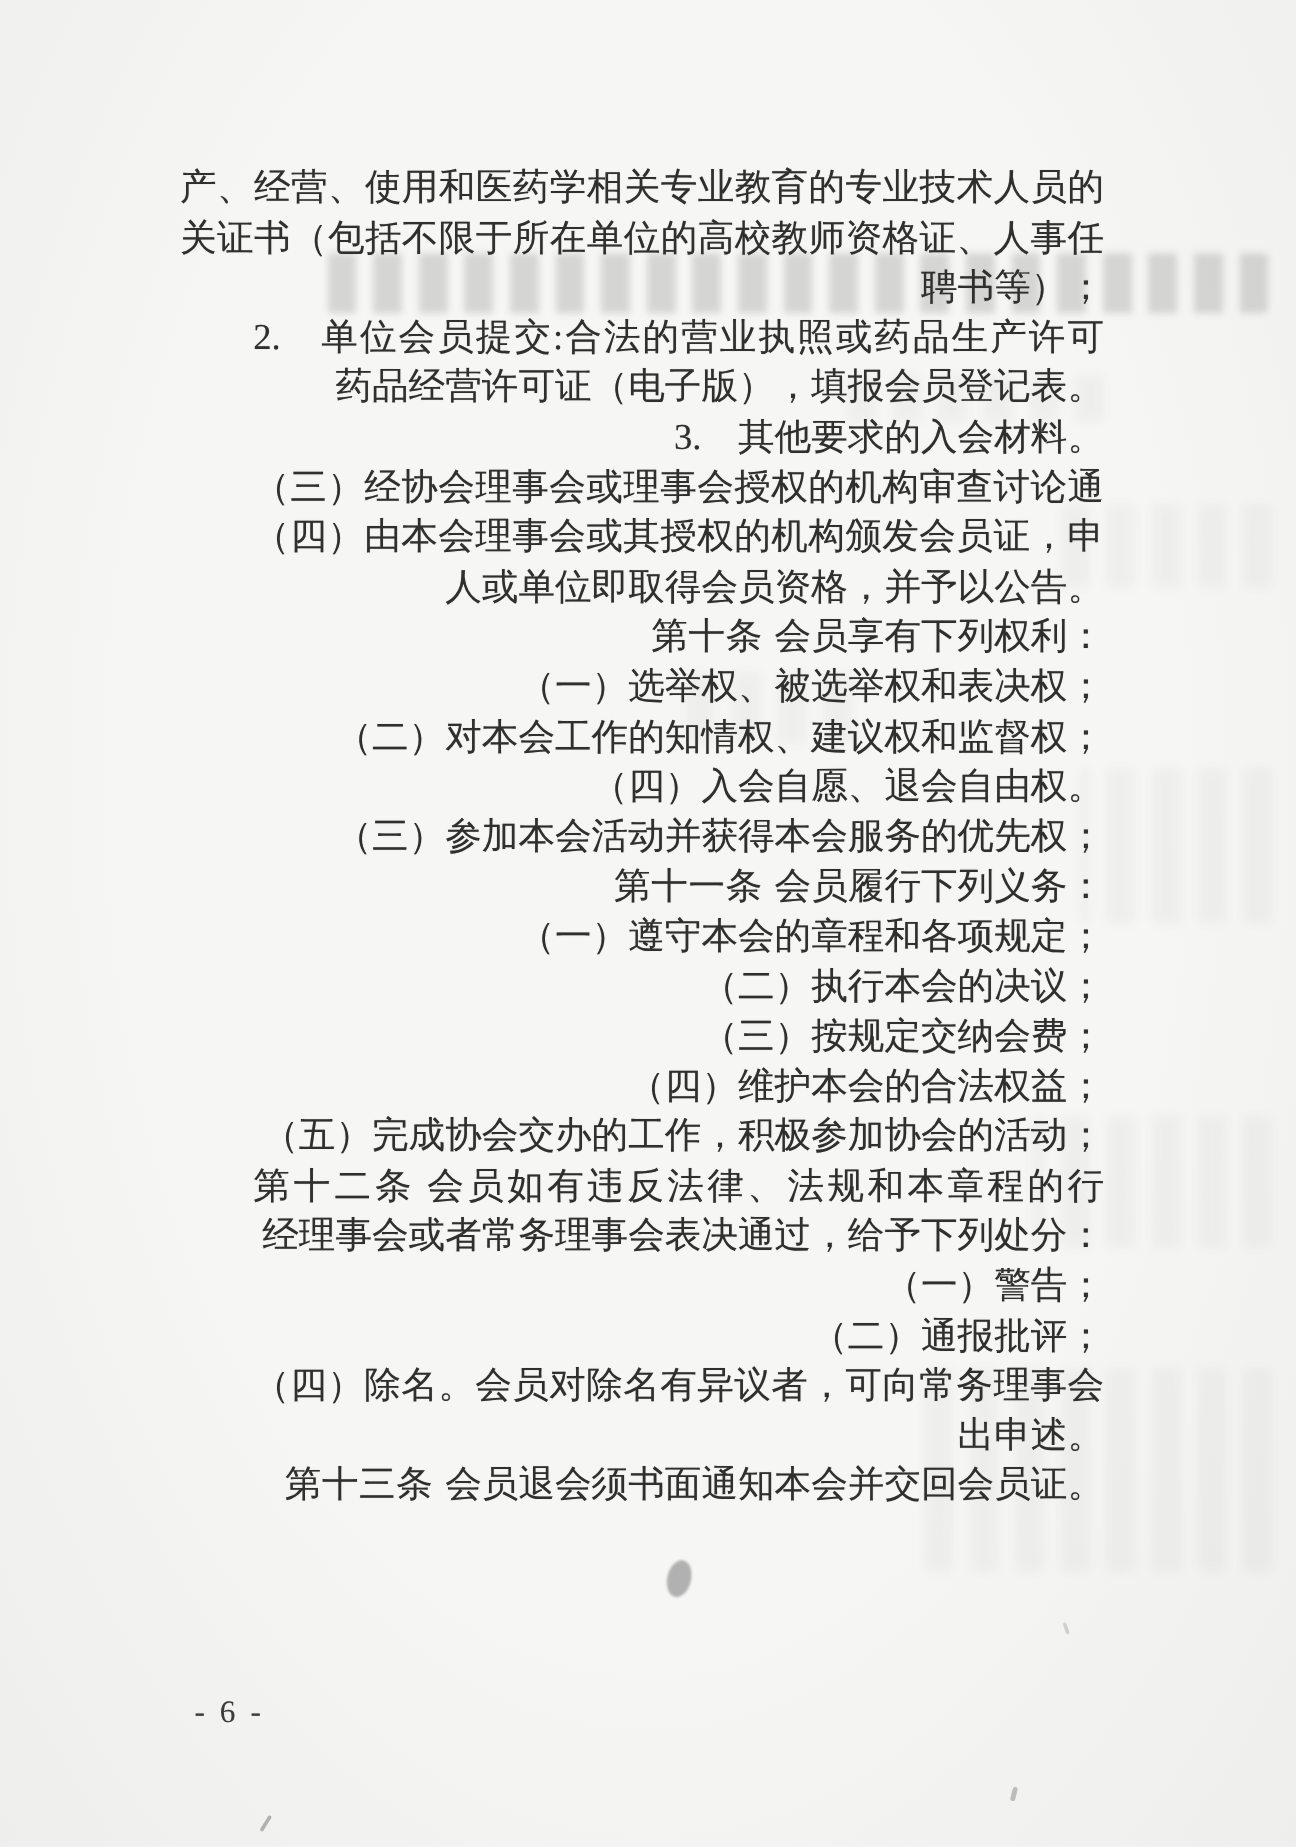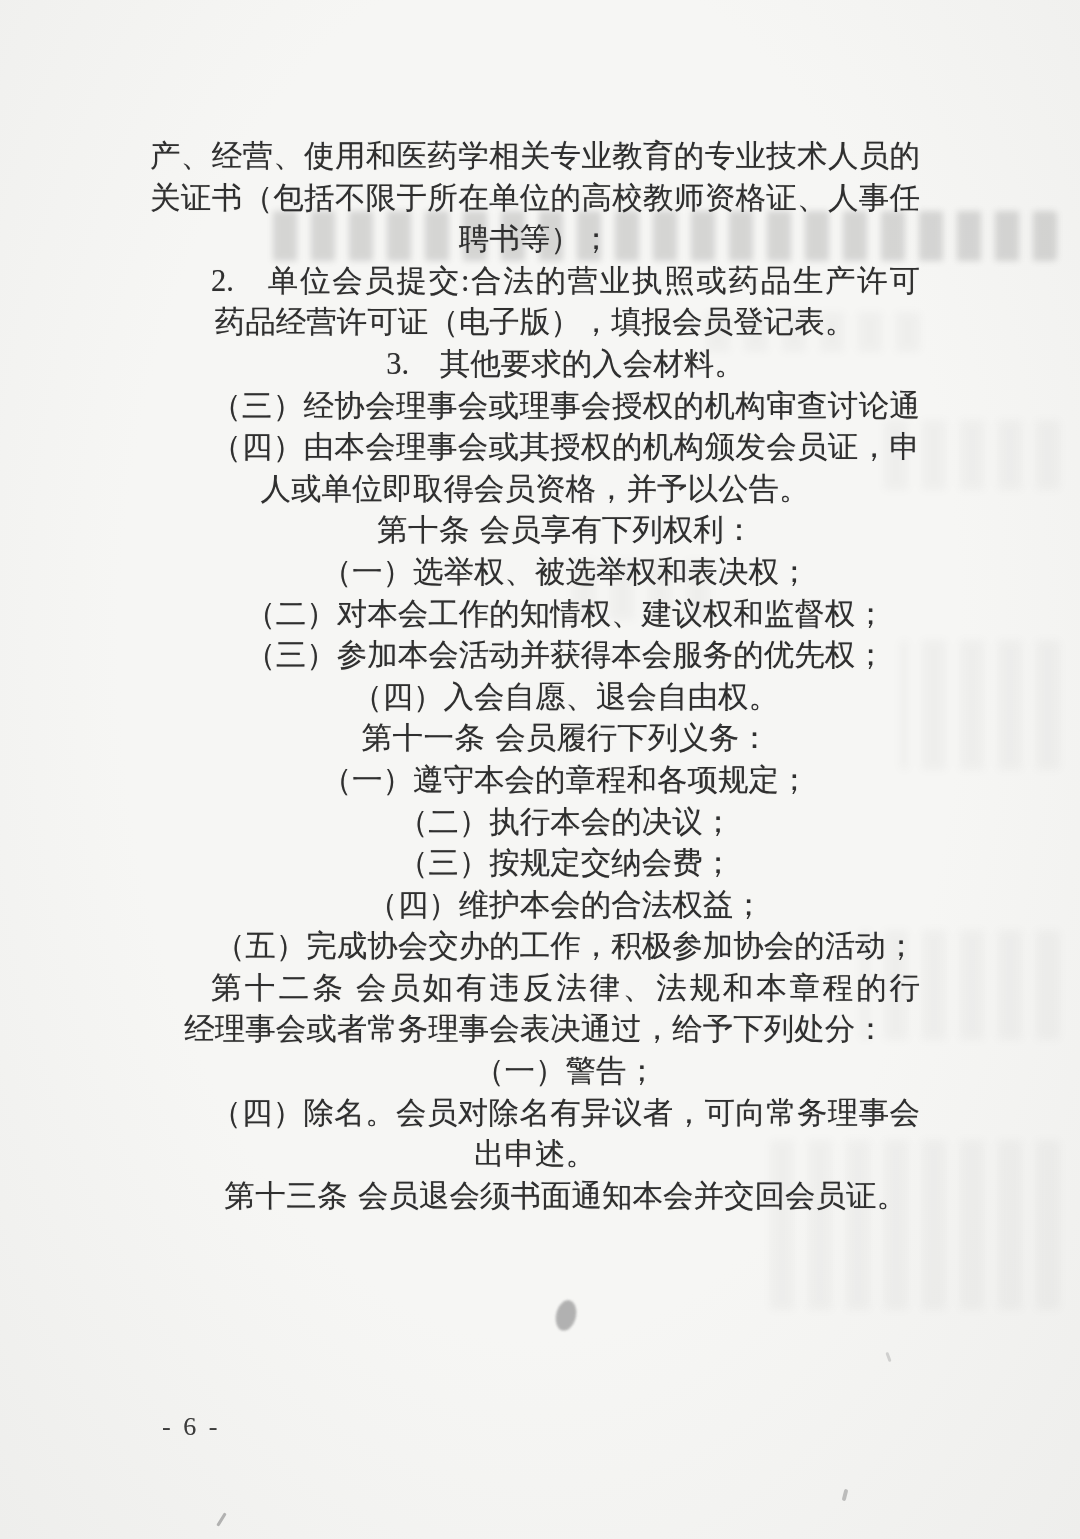--- a/index.html
+++ b/index.html
@@ -17,21 +17,21 @@
   
   .doc-body{
     position:absolute;left:150px;top:136px;width:770px;
     color:var(--ink);
     font-size:30.5px;
     text-shadow:0 0 0.7px rgba(55,55,55,.45);
   }
   .line{
     height:41.6px;line-height:41.6px;
     overflow:hidden;
-    text-align:center;
+    text-align:right;
     white-space:normal;
   }
   .line.indent{text-indent:61px;}
   .line.fill{text-align:justify;text-align-last:justify;}
   .line b{font-weight:400;margin-right:.32em;letter-spacing:.5px;}
   
   .page-number{
     position:absolute;left:162px;top:1412px;
     font-size:26px;letter-spacing:3px;color:#3c3c3c;
     text-shadow:0 0 0.6px rgba(60,60,60,.4);
@@ -82,30 +82,31 @@
       <div class="line">聘书等）；</div>
       <div class="line indent fill">2.　单位会员提交:合法的营业执照或药品生产许可证、</div>
       <div class="line">药品经营许可证（电子版），填报会员登记表。</div>
       <div class="line indent">3.　其他要求的入会材料。</div>
       <div class="line indent fill">（三）经协会理事会或理事会授权的机构审查讨论通</div>
       <div class="line indent fill">（四）由本会理事会或其授权的机构颁发会员证，申请</div>
       <div class="line">人或单位即取得会员资格，并予以公告。</div>
       <div class="line indent"><b>第十条</b>会员享有下列权利：</div>
       <div class="line indent">（一）选举权、被选举权和表决权；</div>
       <div class="line indent">（二）对本会工作的知情权、建议权和监督权；</div>
+      <div class="line indent">（四）入会自愿、退会自由权。</div>
       <div class="line indent">（三）参加本会活动并获得本会服务的优先权；</div>
-      <div class="line indent">（四）入会自愿、退会自由权。</div>
       <div class="line indent"><b>第十一条</b>会员履行下列义务：</div>
       <div class="line indent">（一）遵守本会的章程和各项规定；</div>
       <div class="line indent">（二）执行本会的决议；</div>
       <div class="line indent">（三）按规定交纳会费；</div>
       <div class="line indent">（四）维护本会的合法权益；</div>
       <div class="line indent">（五）完成协会交办的工作，积极参加协会的活动；</div>
       <div class="line indent fill"><b>第十二条</b>会员如有违反法律、法规和本章程的行为，</div>
       <div class="line">经理事会或者常务理事会表决通过，给予下列处分：</div>
       <div class="line indent">（一）警告；</div>
+      <div class="line indent">（二）通报批评；</div>
       <div class="line indent fill">（四）除名。会员对除名有异议者，可向常务理事会提</div>
       <div class="line">出申述。</div>
       <div class="line indent"><b>第十三条</b>会员退会须书面通知本会并交回会员证。</div>
     </div>
 
   <div class="page-number">- 6 -</div>
 </div>
 
 </body></html>

